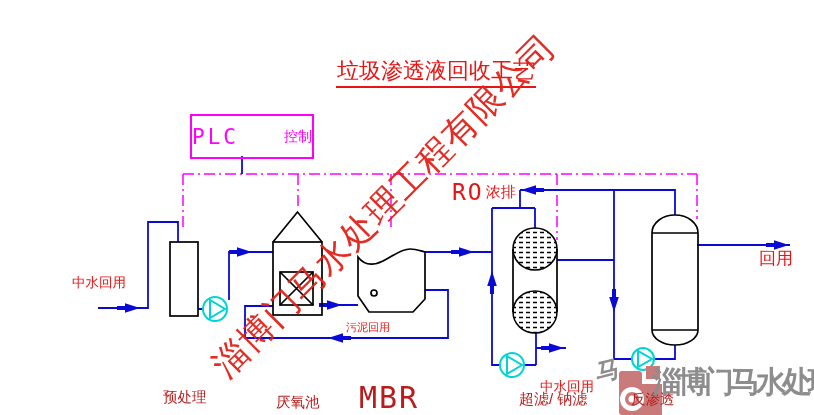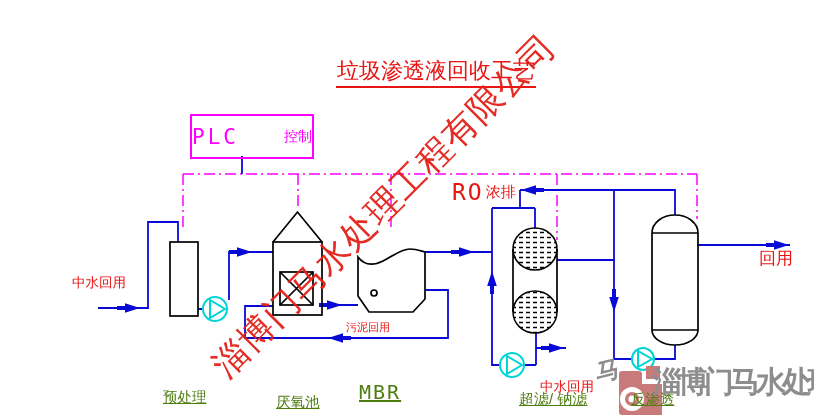--- a/index.html
+++ b/index.html
@@ -6,21 +6,21 @@
     --line-blue:#0a0ad6; --control-magenta:#ff00ff; --pump-cyan:#00d4d4;
     --label-red:#e81515; --watermark-red:#e32119; --logo-salmon:#c97b7b;
     --corner-gray:#8d8d8d;
   }
   html,body{margin:0;padding:0;background:#fff;}
   body{font-family:"Liberation Sans",sans-serif;}
   #stage{position:relative;width:814px;height:415px;background:#fff;overflow:hidden;border-radius:27px;}
   #diagram-svg{position:absolute;left:0;top:0;z-index:1;}
   .lbl{position:absolute;z-index:3;white-space:nowrap;line-height:1.1;}
   .red{color:var(--label-red);}
-  .blk{color:#4d7c0f;text-decoration:underline;}
+  .blk{color:#b91c1c;}
   .cad{font-family:"DejaVu Sans Mono","Liberation Mono",monospace;font-weight:400;}
   
   .title{left:336px;top:59px;width:200px;text-align:center;font-size:22px;
          color:var(--label-red);border-bottom:2px solid var(--label-red);
          padding-bottom:3px;letter-spacing:0px;z-index:3;}
   
   .plc-box{position:absolute;left:190px;top:114px;width:120px;height:41px;
            border:2px solid var(--control-magenta);display:flex;align-items:center;
            justify-content:space-between;gap:20px;color:var(--control-magenta);z-index:3;}
   .plc-abbr{font-size:21px;letter-spacing:3px;}
@@ -30,21 +30,21 @@
   .sludge{left:346px;top:321px;font-size:11px;}
   .reclaimed{left:540px;top:354px;font-size:13.5px;margin-top:26px;}
   .reuse{left:759px;top:250px;font-size:17px;}
   .ro-conc{left:452px;top:181px;display:flex;align-items:flex-start;gap:2px;}
   .ro-abbr{font-size:23px;line-height:1;letter-spacing:2px;}
   .ro-cn{font-size:15px;padding-top:3px;}
   
   .eq{font-size:14.5px;}
   .pretreat{left:163px;top:390px;}
   .anaero{left:276px;top:395px;}
-  .mbr{left:359px;top:381px;font-size:20px;letter-spacing:2px;}
+  .mbr{left:359px;top:381px;font-size:30px;letter-spacing:2px;}
   .ufnf{left:519px;top:391px;font-size:15px;}
   .rolab{left:631px;top:392px;}
   
   .wm-diag{position:absolute;left:384px;top:206px;transform:translate(-50%,-50%) rotate(-45deg);
            font-size:35px;letter-spacing:1px;color:var(--watermark-red);opacity:.95;
            z-index:4;white-space:nowrap;font-weight:500;}
   .wm-corner{position:absolute;left:652px;top:362px;font-size:30px;font-weight:600;
              letter-spacing:-4px;color:var(--corner-gray);z-index:3;white-space:nowrap;}
   .wm-glyph{position:absolute;left:594px;top:355px;font-size:24px;font-weight:600;
             color:var(--corner-gray);transform:rotate(-14deg);z-index:3;font-style:italic;}

